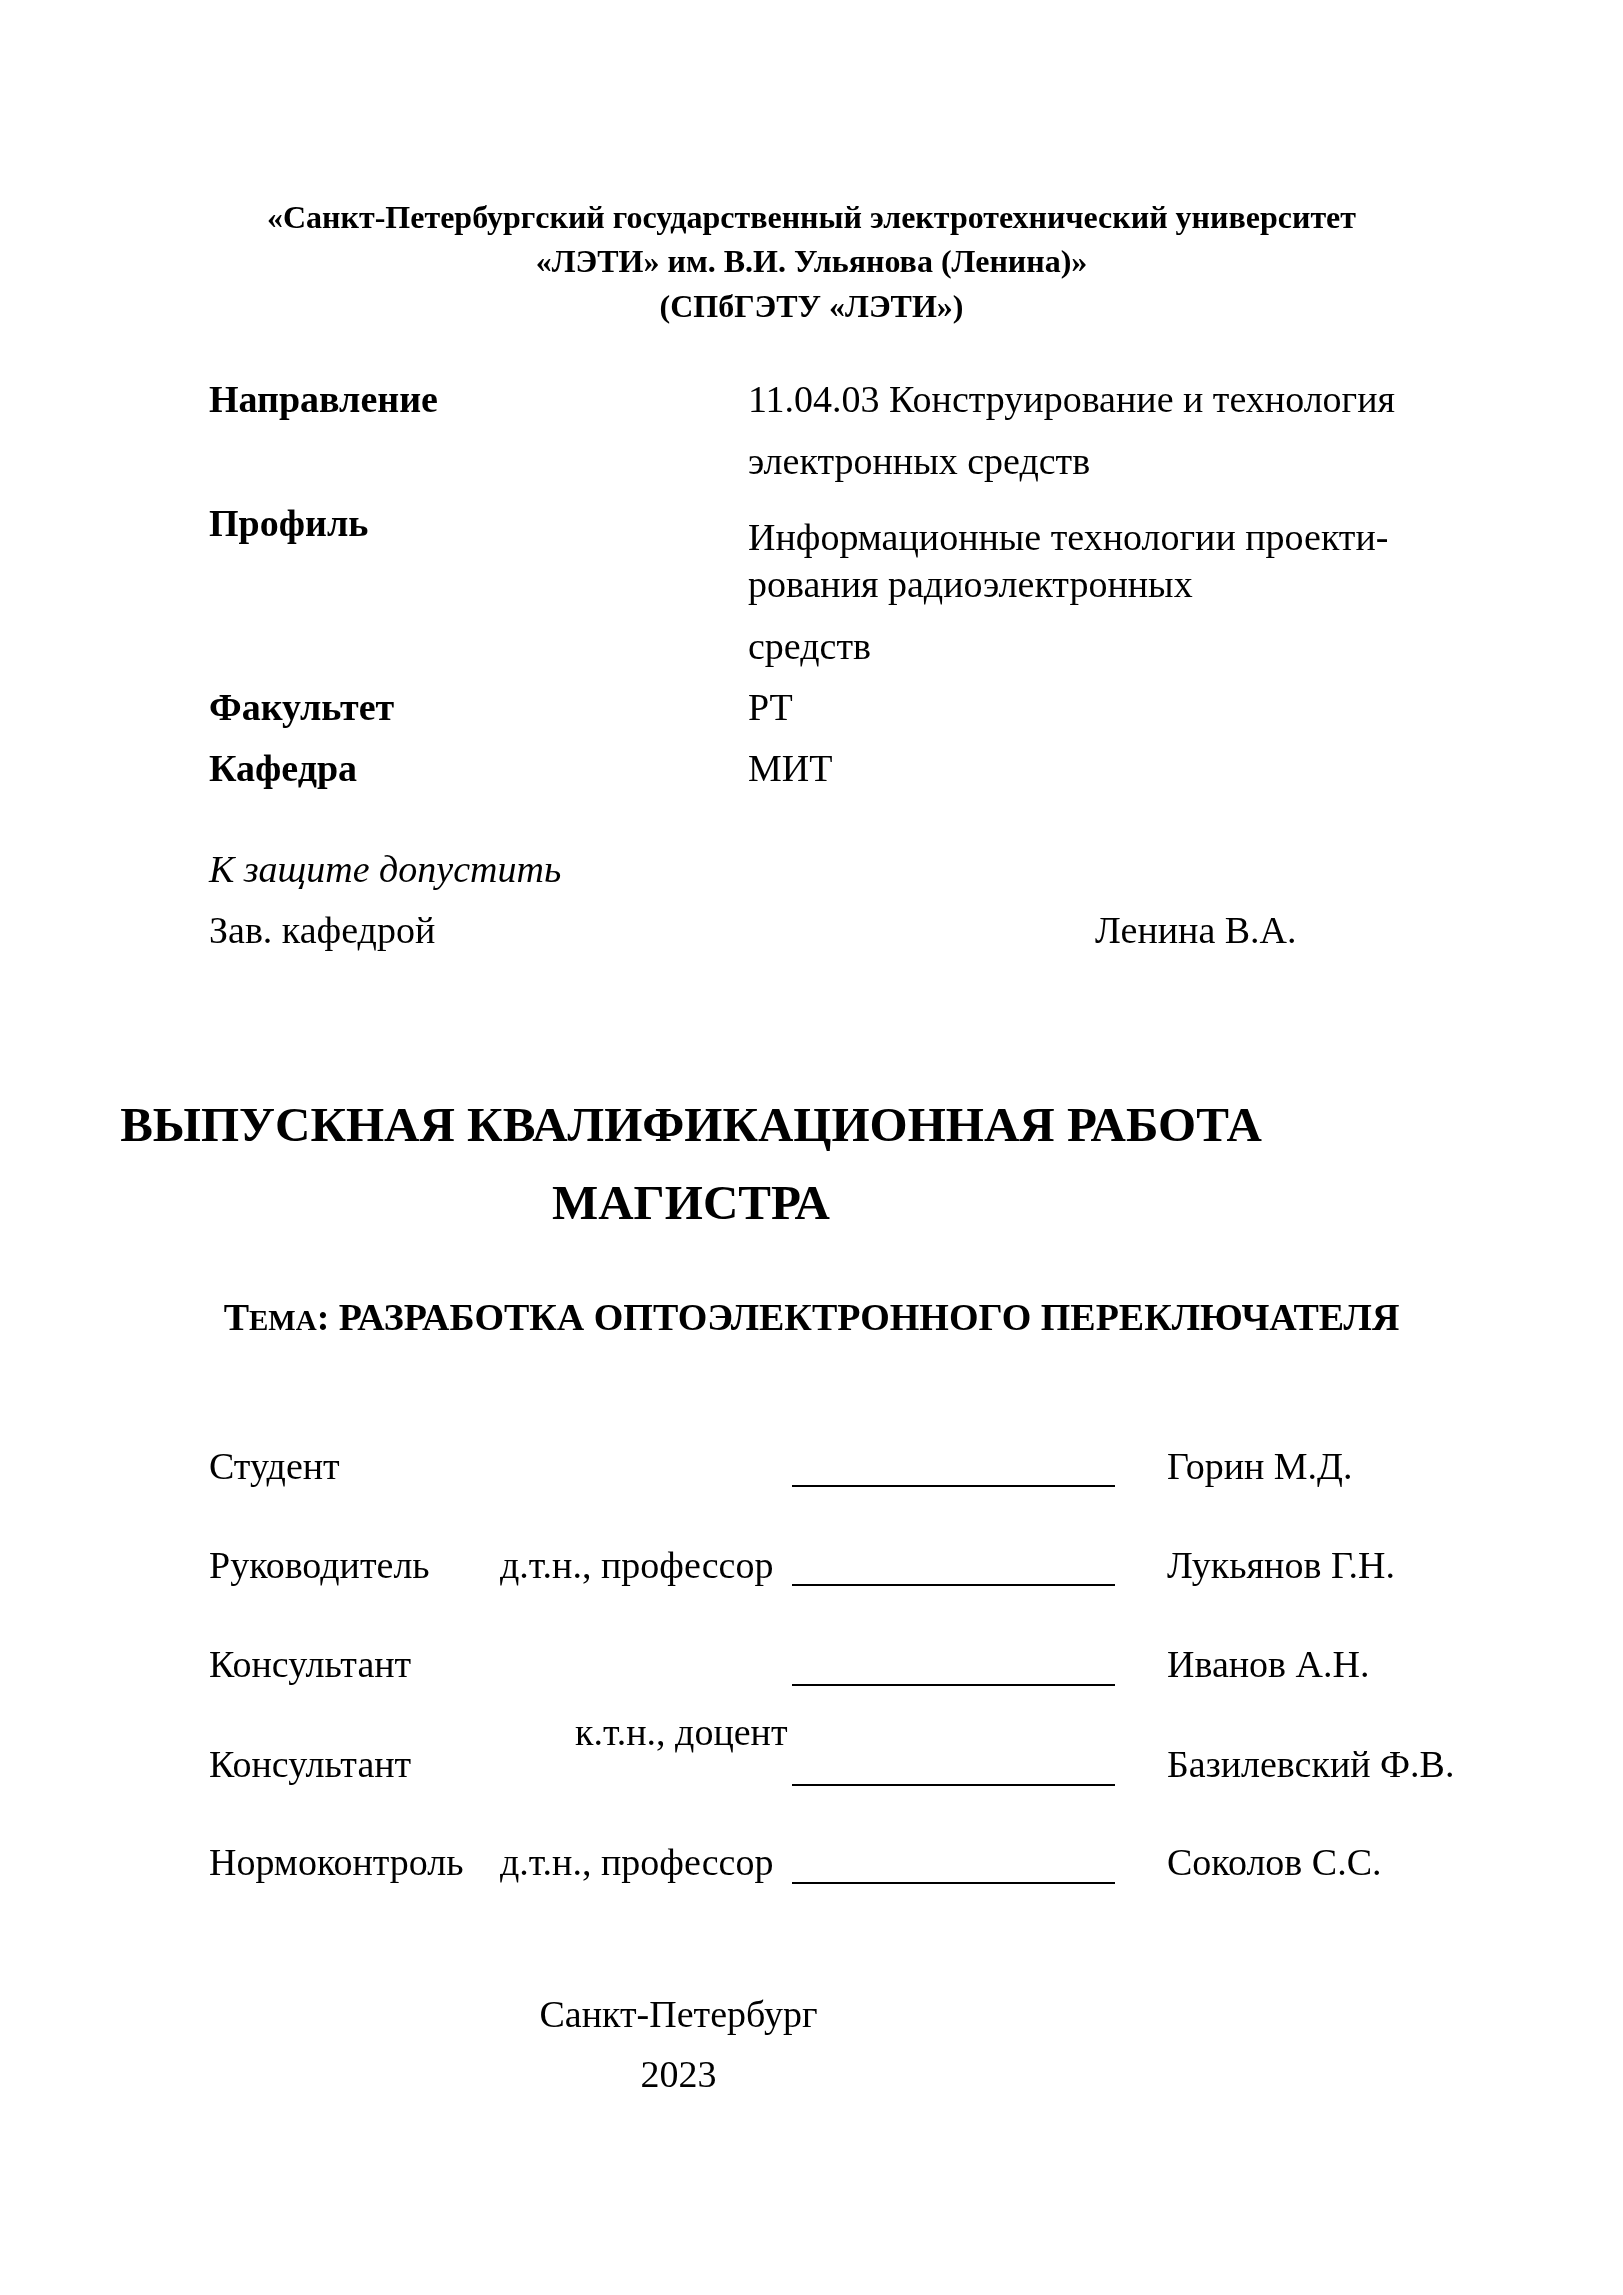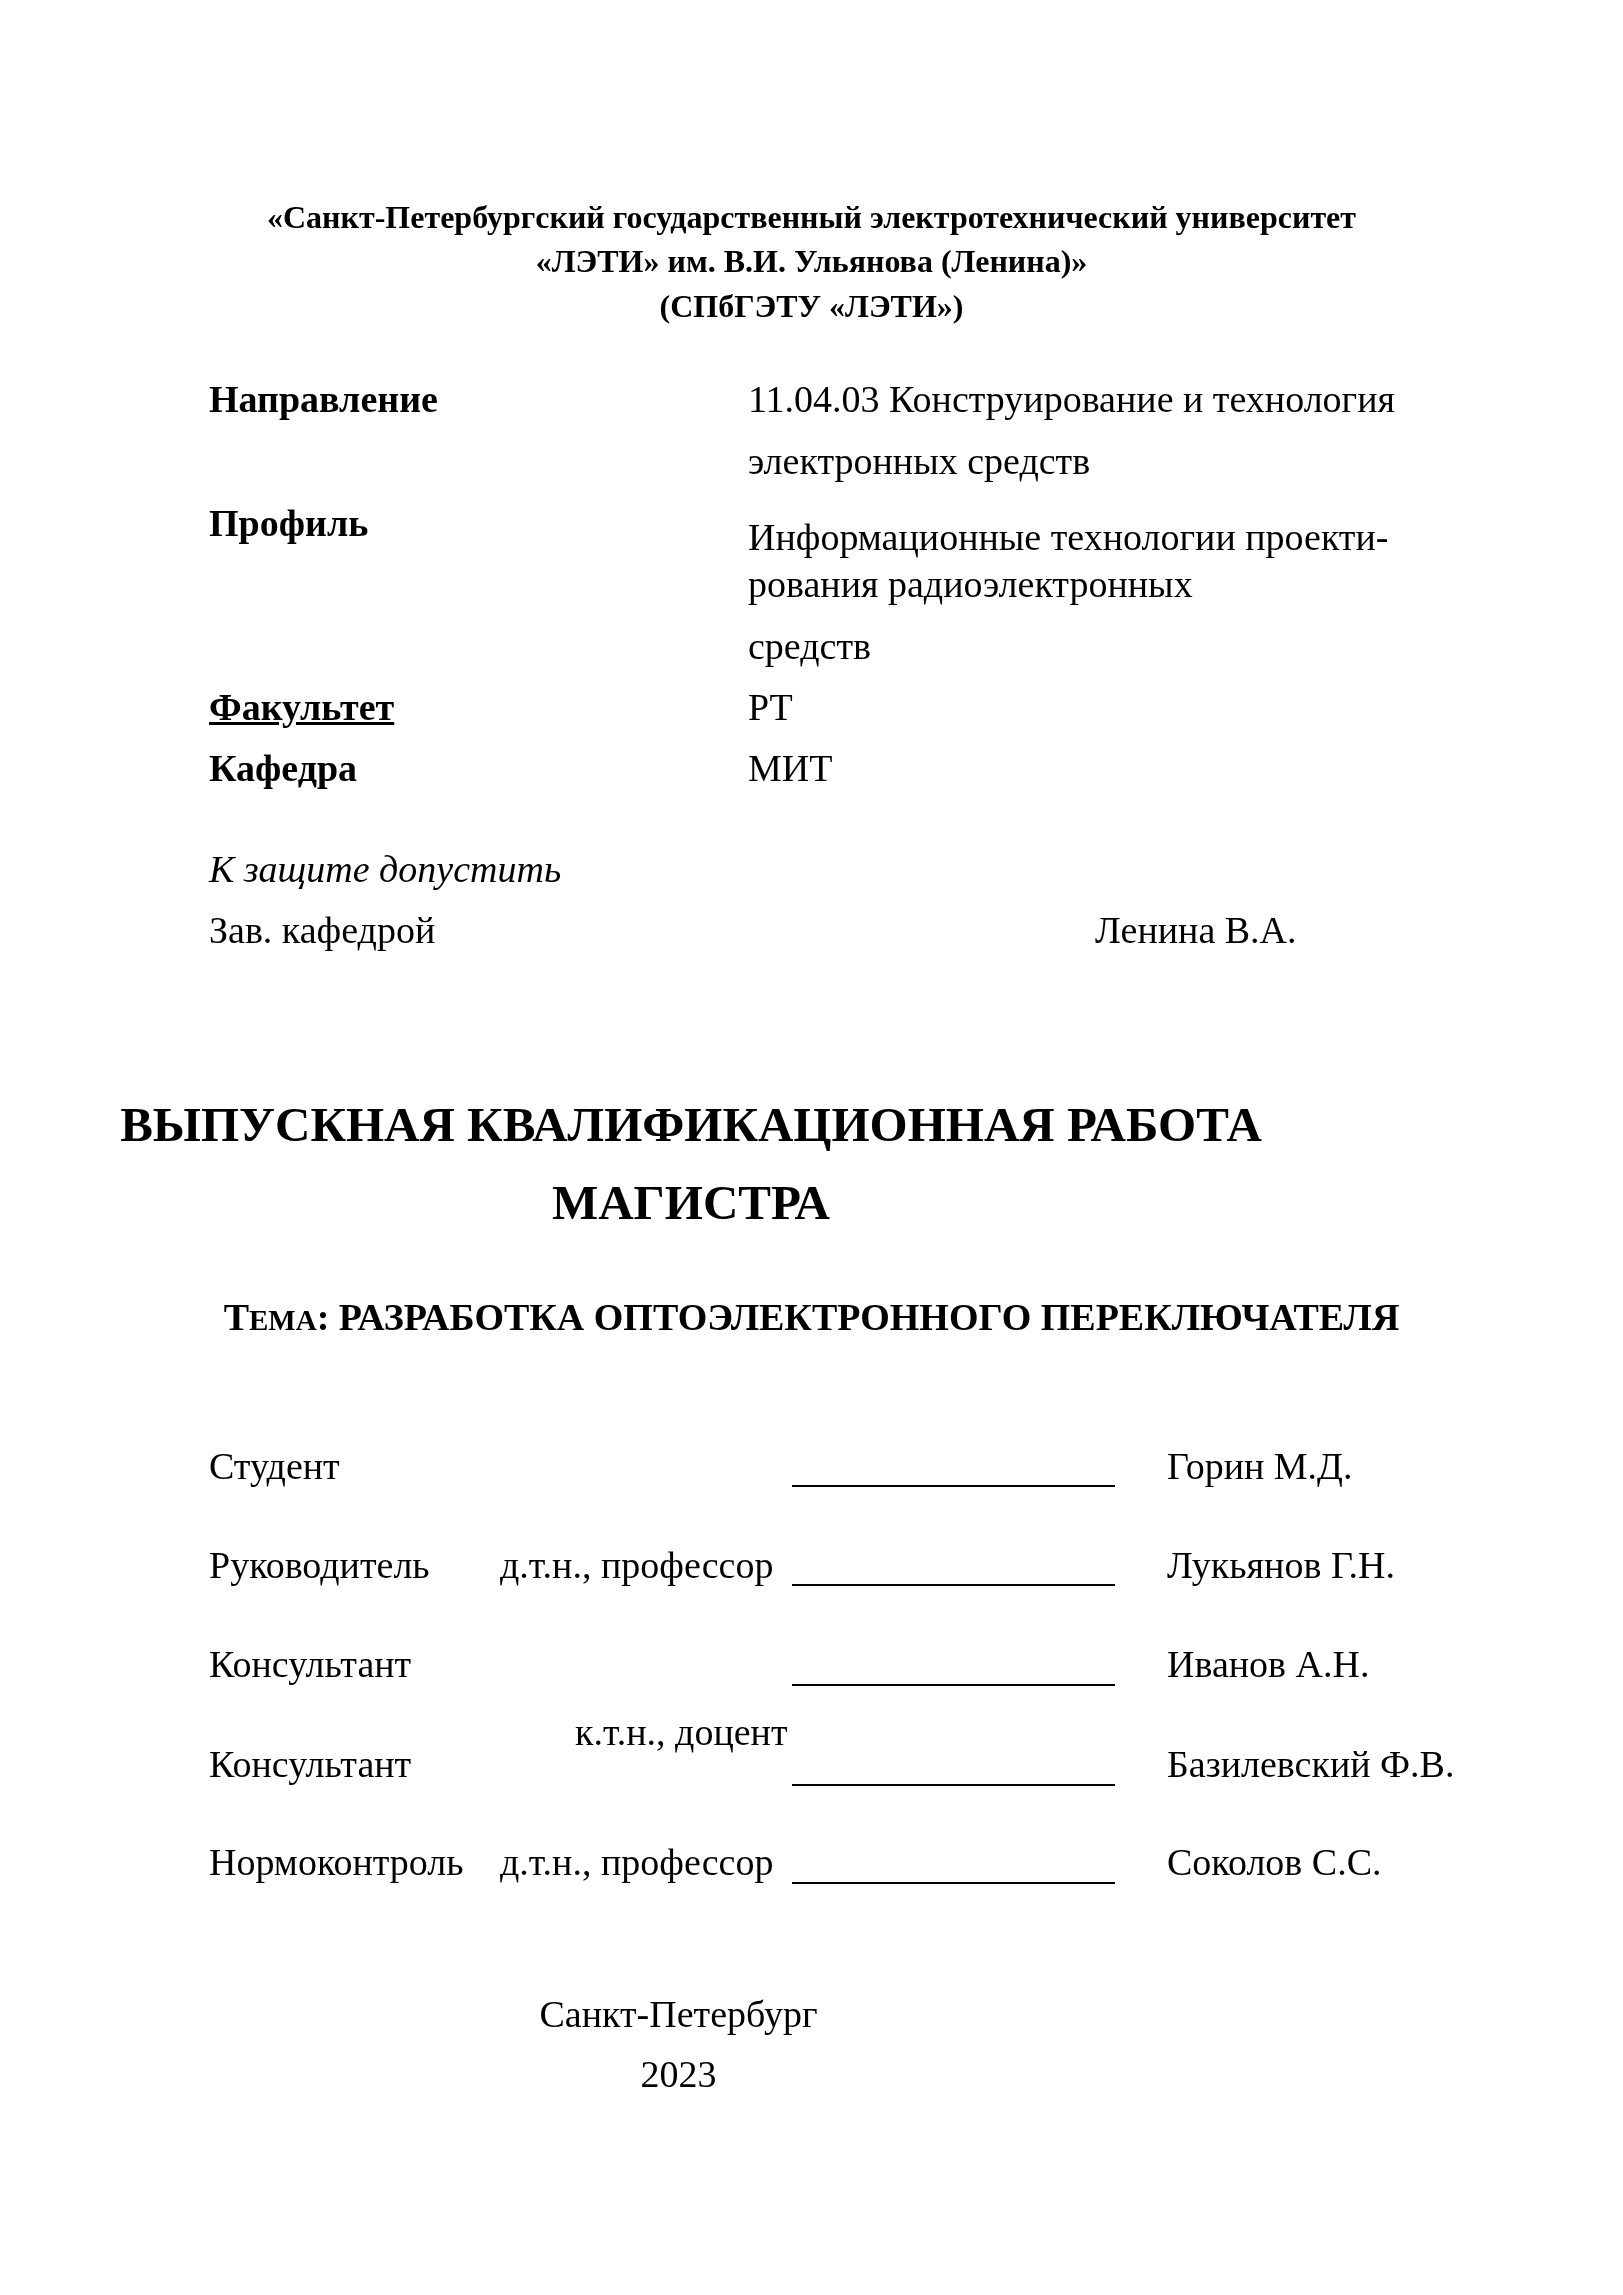--- a/index.html
+++ b/index.html
@@ -24,21 +24,21 @@
 
 <div class="abs body label" style="left:209px; top:377px;">Направление</div>
 <div class="abs body" style="left:748px; top:377px;">11.04.03 Конструирование и технология</div>
 <div class="abs body" style="left:748px; top:439px;">электронных средств</div>
 
 <div class="abs body label" style="left:209px; top:501px;">Профиль</div>
 <div class="abs body" style="left:748px; top:501px;margin-top:14px;">Информационные технологии проекти-</div>
 <div class="abs body" style="left:748px; top:562px;">рования радиоэлектронных</div>
 <div class="abs body" style="left:748px; top:624px;">средств</div>
 
-<div class="abs body label" style="left:209px; top:685px;text-decoration:underline;">Факультет</div>
+<div class="abs body label" style="left:209px; top:685px;">Факультет</div>
 <div class="abs body" style="left:748px; top:685px;">РТ</div>
 
 <div class="abs body label" style="left:209px; top:746px;">Кафедра</div>
 <div class="abs body" style="left:748px; top:746px;">МИТ</div>
 
 <div class="abs body" style="left:209px; top:847px; font-style:italic;">К защите допустить</div>
 <div class="abs body" style="left:209px; top:908px;">Зав. кафедрой</div>
 <div class="abs body" style="left:1095px; top:908px;">Ленина В.А.</div>
 
 <div class="abs title" style="top:1096px;">ВЫПУСКНАЯ КВАЛИФИКАЦИОННАЯ РАБОТА</div>

